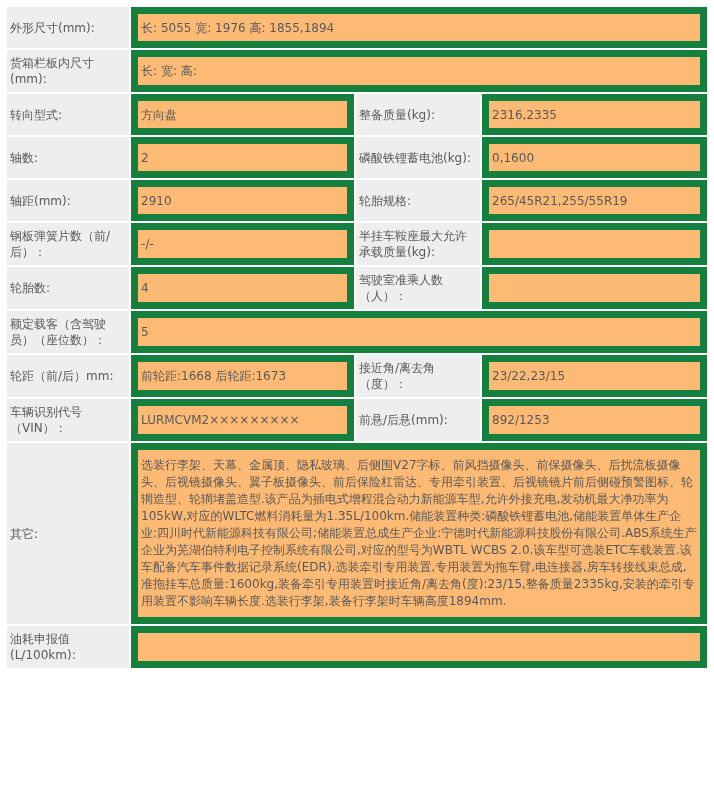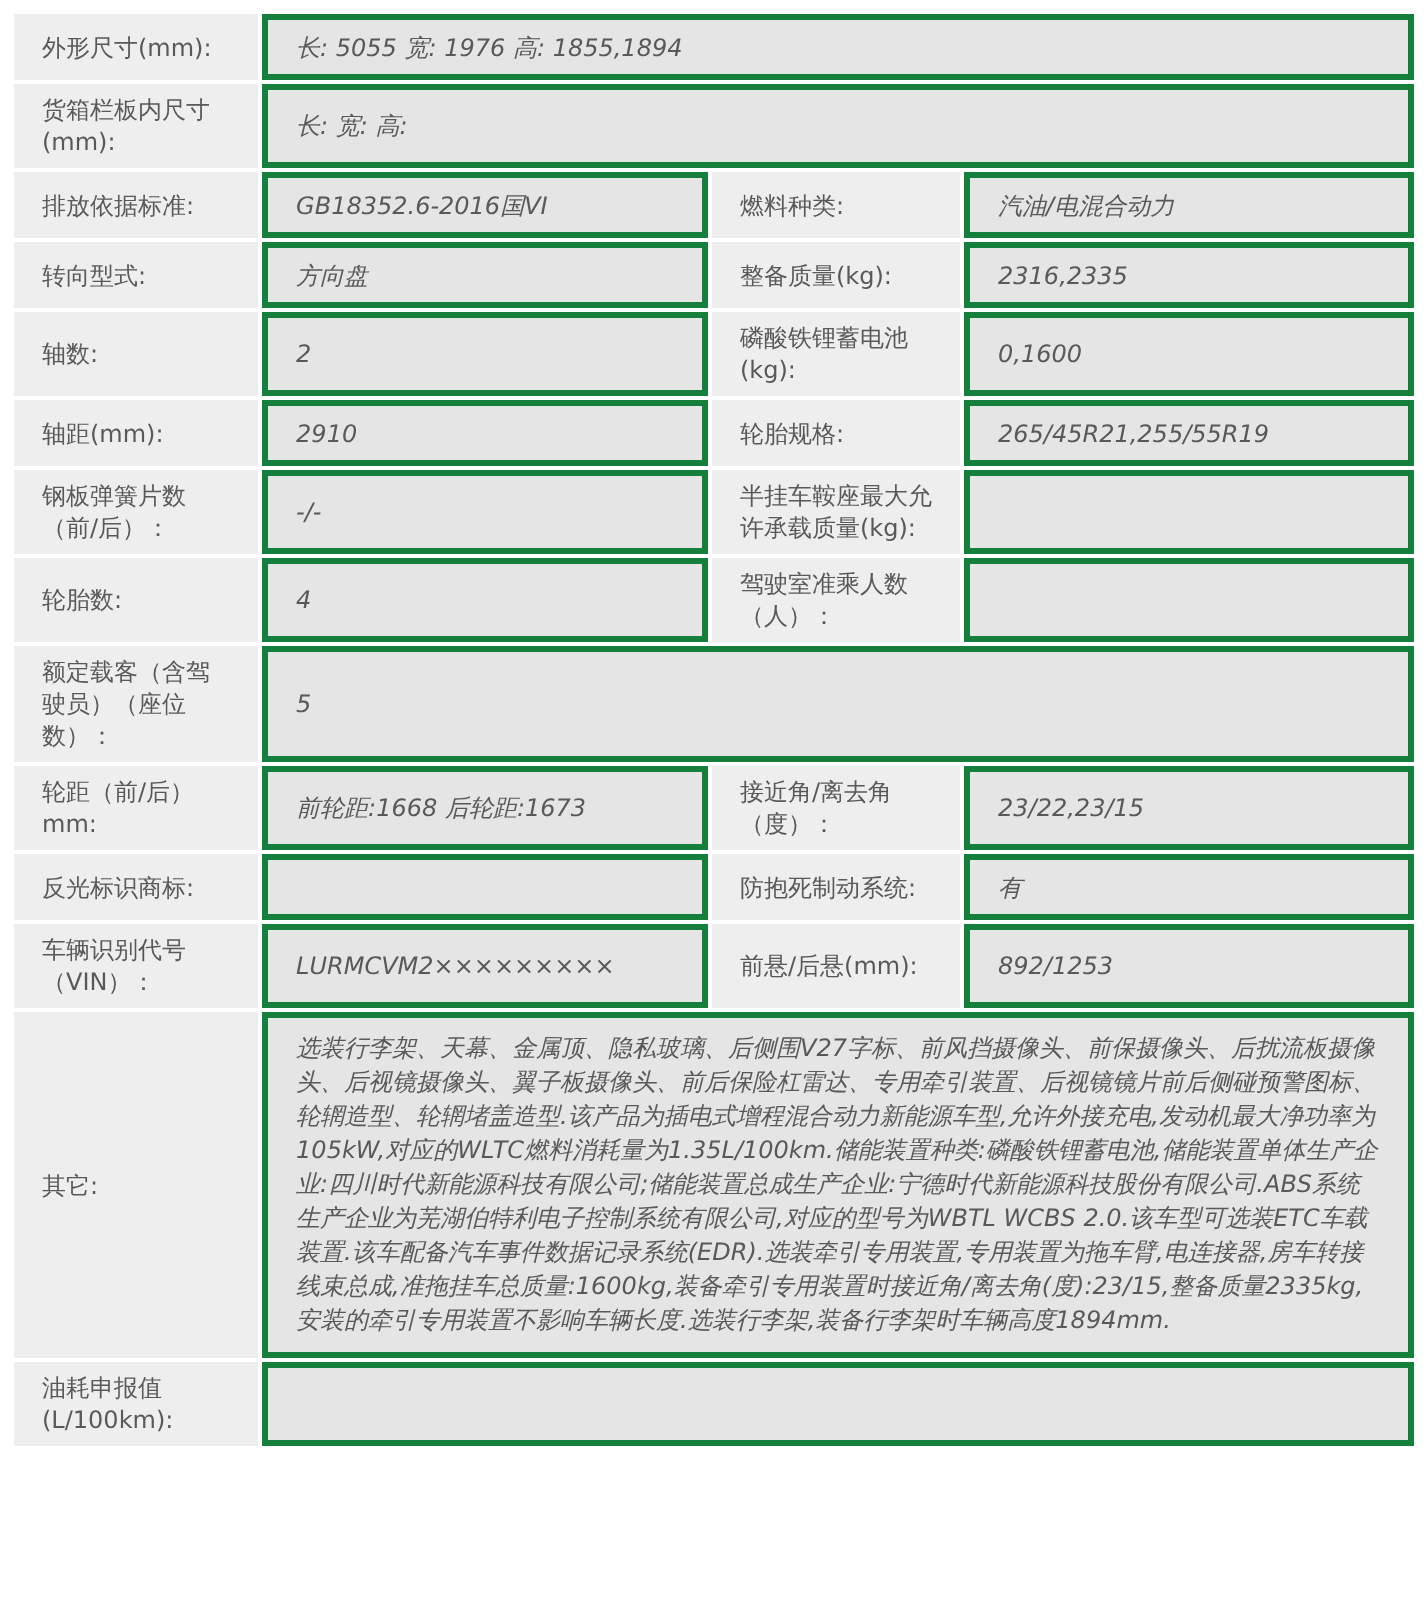--- a/index.html
+++ b/index.html
@@ -5,30 +5,30 @@
   html,body{margin:0;padding:0;background:#ffffff;}
   body{
     font-family:"DejaVu Sans","Liberation Sans",sans-serif;
     font-size:12px;
     color:#595959;
     width:714px;
   }
   .page{width:714px;box-sizing:border-box;padding:5px;}
   table{border-collapse:separate;border-spacing:2px;width:704px;table-layout:fixed;}
   td,th{
-    padding:5px 14px;
+    padding:5px 3px;
     vertical-align:middle;
     text-align:left;
     font-weight:normal;
     line-height:16px;
     word-wrap:break-word;
     overflow-wrap:break-word;
   }
   td.lbl{background:#eeeeee;height:17px;}
-  td.val{background:#e5e5e5;border:3px solid #15803d;height:17px;font-style:italic;}
+  td.val{background:#fdba74;border:7px solid #15803d;height:17px;}
   tr.other-row td.val{line-height:17px;padding-top:7px;padding-bottom:7px;}
   .spec col.c-lbl1{width:121px;}
   .spec col.c-val1{width:221px;}
   .spec col.c-lbl2{width:123px;}
   .spec col.c-val2{width:223px;}
 </style>
 </head>
 <body>
 
 <div class="page">
@@ -41,26 +41,20 @@
         <col class="c-val2">
     </colgroup>
     <tbody>
         <tr>
           <td class="lbl">外形尺寸(mm):</td>
           <td class="val" colspan="3">长: 5055 宽: 1976 高: 1855,1894</td>
         </tr>
         <tr>
           <td class="lbl">货箱栏板内尺寸(mm):</td>
           <td class="val" colspan="3">长: 宽: 高:</td>
-        </tr>
-        <tr>
-          <td class="lbl">排放依据标准:</td>
-          <td class="val">GB18352.6-2016国VI</td>
-          <td class="lbl">燃料种类:</td>
-          <td class="val">汽油/电混合动力</td>
         </tr>
         <tr>
           <td class="lbl">转向型式:</td>
           <td class="val">方向盘</td>
           <td class="lbl">整备质量(kg):</td>
           <td class="val">2316,2335</td>
         </tr>
         <tr>
           <td class="lbl">轴数:</td>
           <td class="val">2</td>
@@ -89,26 +83,20 @@
           <td class="lbl">额定载客（含驾驶员）（座位数）：</td>
           <td class="val" colspan="3">5</td>
         </tr>
         <tr>
           <td class="lbl">轮距（前/后）mm:</td>
           <td class="val">前轮距:1668 后轮距:1673</td>
           <td class="lbl">接近角/离去角（度）：</td>
           <td class="val">23/22,23/15</td>
         </tr>
         <tr>
-          <td class="lbl">反光标识商标:</td>
-          <td class="val"></td>
-          <td class="lbl">防抱死制动系统:</td>
-          <td class="val">有</td>
-        </tr>
-        <tr>
           <td class="lbl">车辆识别代号（VIN）：</td>
           <td class="val">LURMCVM2×××××××××</td>
           <td class="lbl">前悬/后悬(mm):</td>
           <td class="val">892/1253</td>
         </tr>
         <tr class="other-row">
           <td class="lbl">其它:</td>
           <td class="val" colspan="3">选装行李架、天幕、金属顶、隐私玻璃、后侧围V27字标、前风挡摄像头、前保摄像头、后扰流板摄像头、后视镜摄像头、翼子板摄像头、前后保险杠雷达、专用牵引装置、后视镜镜片前后侧碰预警图标、轮辋造型、轮辋堵盖造型.该产品为插电式增程混合动力新能源车型,允许外接充电,发动机最大净功率为105kW,对应的WLTC燃料消耗量为1.35L/100km.储能装置种类:磷酸铁锂蓄电池,储能装置单体生产企业:四川时代新能源科技有限公司;储能装置总成生产企业:宁德时代新能源科技股份有限公司.ABS系统生产企业为芜湖伯特利电子控制系统有限公司,对应的型号为WBTL WCBS 2.0.该车型可选装ETC车载装置.该车配备汽车事件数据记录系统(EDR).选装牵引专用装置,专用装置为拖车臂,电连接器,房车转接线束总成,准拖挂车总质量:1600kg,装备牵引专用装置时接近角/离去角(度):23/15,整备质量2335kg,安装的牵引专用装置不影响车辆长度.选装行李架,装备行李架时车辆高度1894mm.</td>
         </tr>
         <tr>

